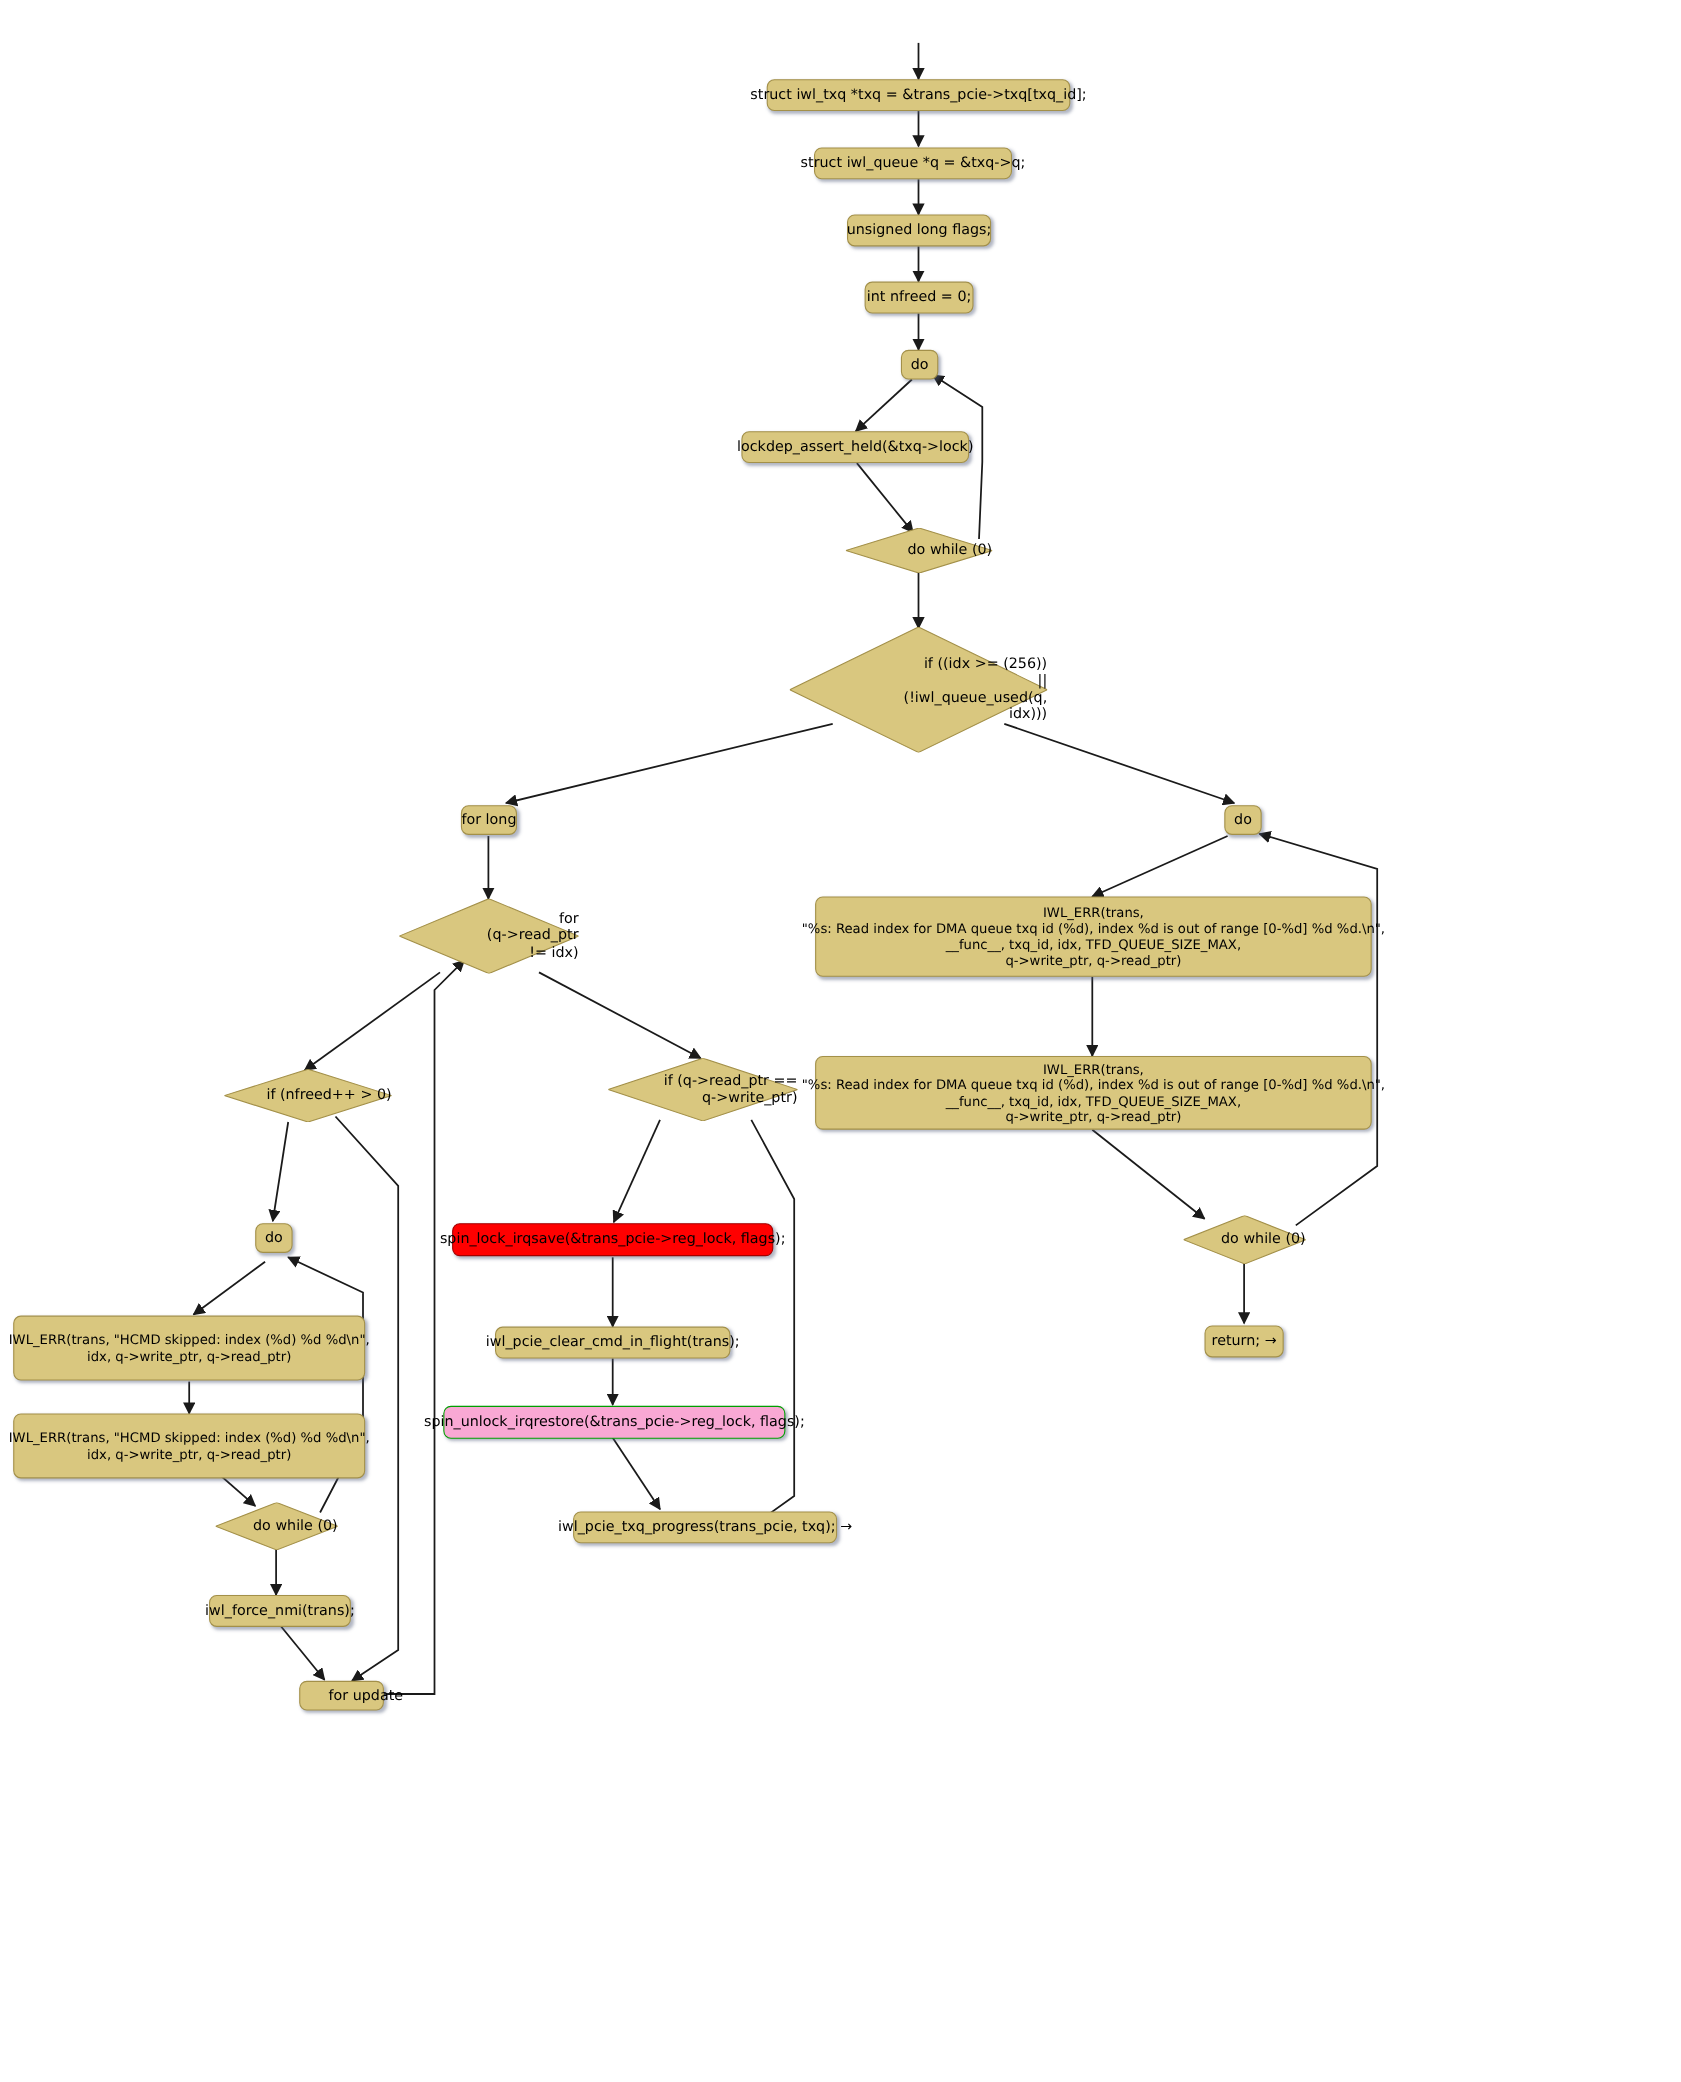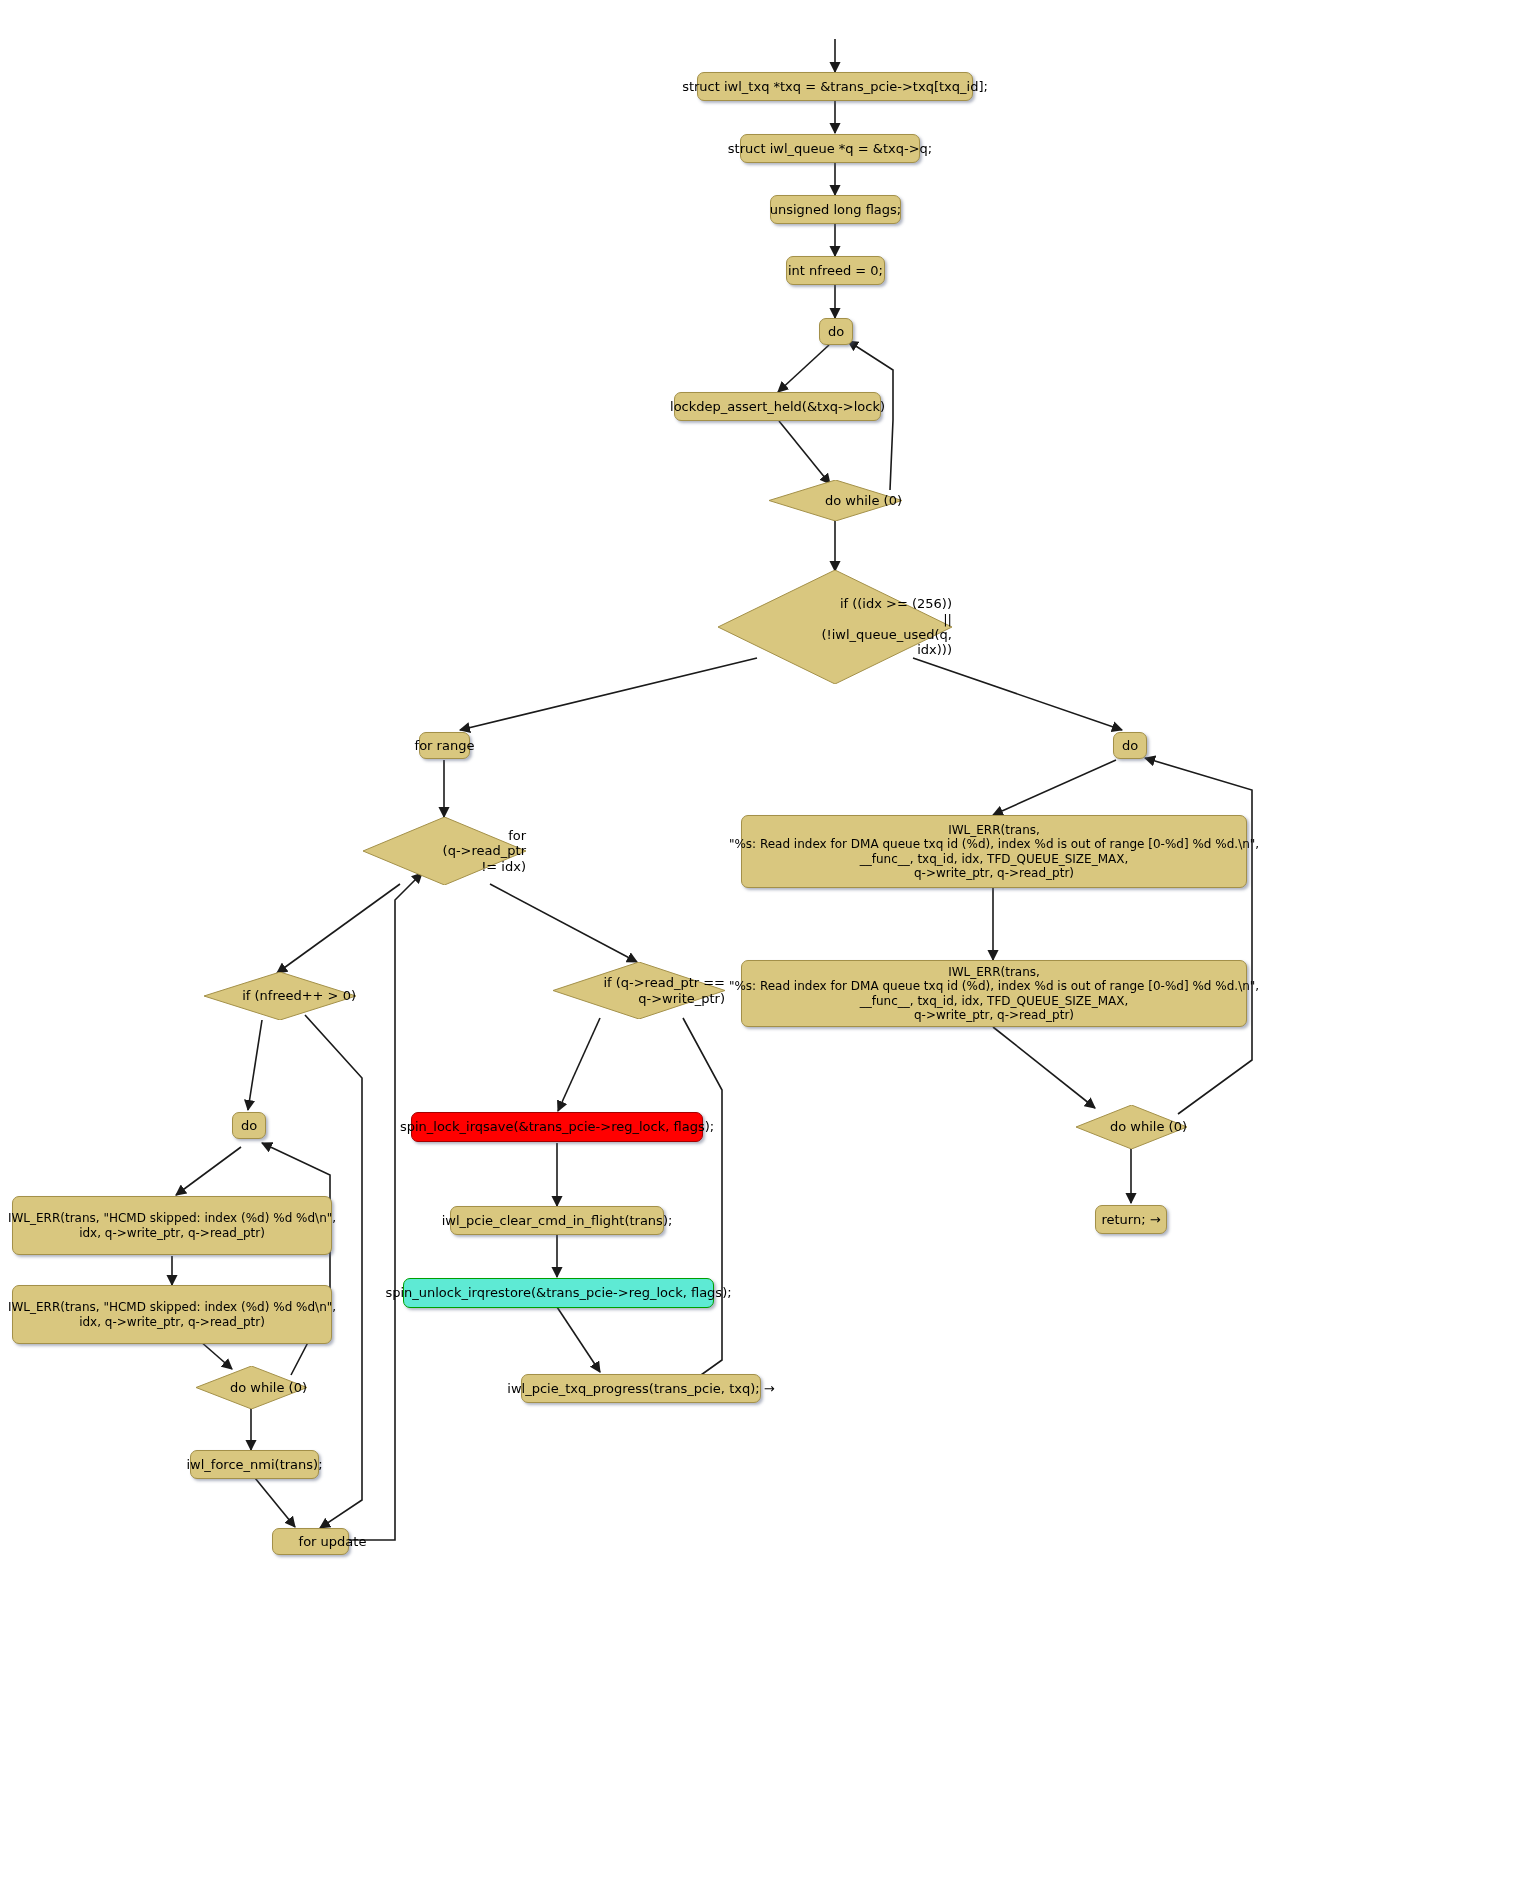--- a/index.html
+++ b/index.html
@@ -37,21 +37,21 @@
     background: #D9C77F;
     border: 1px solid #A39049;
     border-radius: 7px;
     box-shadow: 2px 2px 3px rgba(80,90,120,0.45);
   }
   .node.rect.red {
     background: #FF0000;
     border: 1px solid #A30000;
   }
   .node.rect.green {
-    background: #5eead4;
+    background: #f9a8d4;
     border: 1px solid #00A000;
   }
   .node.diamondwrap {
     background: transparent;
     border: none;
     box-shadow: none;
   }
   .diamond-shape {
     position: absolute;
     left: 0; top: 0;
@@ -180,21 +180,21 @@
     <svg class="diamond-shape" viewBox="0 0 234 114" preserveAspectRatio="none">
       <polygon points="117,0 234,57 117,114 0,57" fill="#D9C77F" stroke="#A39049" stroke-width="1"></polygon>
     </svg>
     <span class="diamond-label">if ((idx &gt;= (256))
 ||
 (!iwl_queue_used(q,
 idx)))</span>
   </div>
 
   <div class="node rect fs13" style="left:419px; top:732px; width:51px; height:27px;">
-    <span>for range</span>
+    <span>for long</span>
   </div>
 
   <div class="node rect fs13" style="left:1113px; top:732px; width:34px; height:27px;">
     <span>do</span>
   </div>
 
   <div class="node diamondwrap fs13" style="left:363px; top:817px; width:163px; height:68px;">
     <svg class="diamond-shape" viewBox="0 0 163 68" preserveAspectRatio="none">
       <polygon points="81.5,0 163,34 81.5,68 0,34" fill="#D9C77F" stroke="#A39049" stroke-width="1"></polygon>
     </svg>

